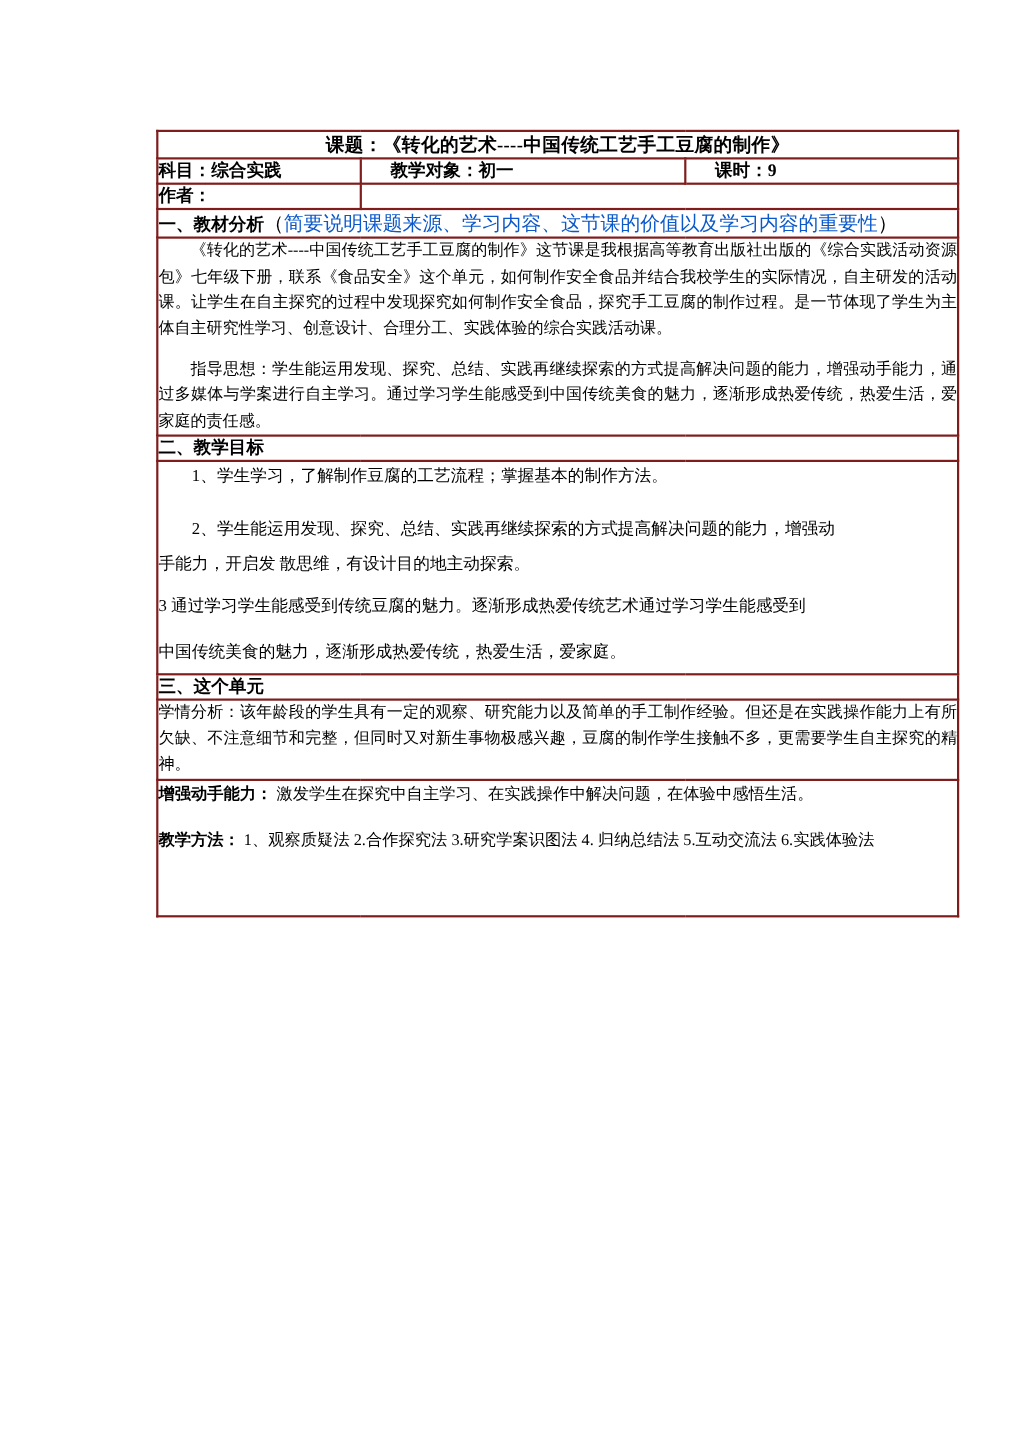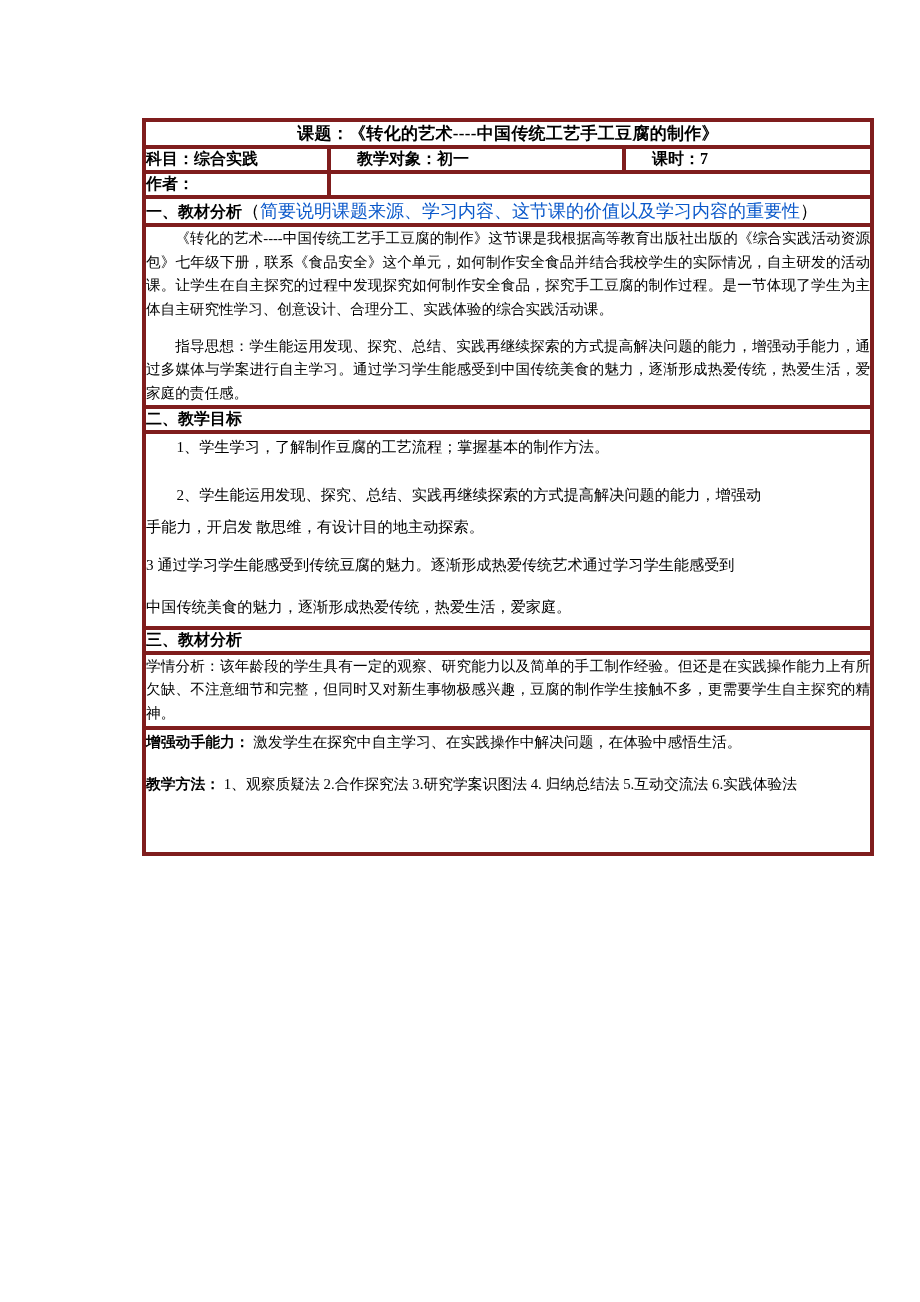--- a/index.html
+++ b/index.html
@@ -19,21 +19,21 @@
     height: 1302px;
     box-sizing: border-box;
     padding: 118px 55px 0 142px;
   }
   table.lesson-table {
     width: 728px;
     border-collapse: collapse;
     table-layout: fixed;
   }
   table.lesson-table td {
-    border: 4px solid #7f1d1d;
+    border: 2px solid #7f1d1d;
     vertical-align: middle;
     padding: 0;
   }
   
   .title-cell {
     text-align: center;
     font-weight: bold;
     font-size: 17px;
     padding: 14px 6px 14px 6px;
     letter-spacing: 0.3px;
@@ -128,21 +128,21 @@
       <col style="width:295px">
       <col style="width:248px">
     </colgroup>
     <tbody>
       <tr>
         <td colspan="3" class="title-cell">课题：《转化的艺术----中国传统工艺手工豆腐的制作》</td>
       </tr>
       <tr>
         <td class="meta-cell">科目：综合实践</td>
         <td class="meta-cell center-ish">教学对象：初一</td>
-        <td class="meta-cell center-ish">课时：7</td>
+        <td class="meta-cell center-ish">课时：9</td>
       </tr>
       <tr>
         <td class="author-cell">作者：</td>
         <td colspan="2" class="blank-cell">&nbsp;</td>
       </tr>
 
       <tr>
         <td colspan="3" class="section-head">
           <span>一、教材分析</span><span class="note"><span class="paren">（</span><span>简要说明课题来源、学习内容、这节课的价值以及学习内容的重要性</span><span class="paren">）</span></span>
         </td>
@@ -161,21 +161,21 @@
         <td colspan="3" class="goal-cell">
           <p class="g1">1、学生学习，了解制作豆腐的工艺流程；掌握基本的制作方法。</p>
           <p class="g2">2、学生能运用发现、探究、总结、实践再继续探索的方式提高解决问题的能力，增强动</p>
           <p class="g2b">手能力，开启发 散思维，有设计目的地主动探索。</p>
           <p class="g3">3 通过学习学生能感受到传统豆腐的魅力。逐渐形成热爱传统艺术通过学习学生能感受到</p>
           <p class="g3b">中国传统美食的魅力，逐渐形成热爱传统，热爱生活，爱家庭。</p>
         </td>
       </tr>
 
       <tr>
-        <td colspan="3" class="section-head">三、教材分析</td>
+        <td colspan="3" class="section-head">三、这个单元</td>
       </tr>
       <tr>
         <td colspan="3" class="situation-cell">学情分析：该年龄段的学生具有一定的观察、研究能力以及简单的手工制作经验。但还是在实践操作能力上有所欠缺、不注意细节和完整，但同时又对新生事物极感兴趣，豆腐的制作学生接触不多，更需要学生自主探究的精神。</td>
       </tr>
 
       <tr>
         <td colspan="3" class="prep-cell">
           <p>
             <b>增强动手能力：</b>
             <span>激发学生在探究中自主学习、在实践操作中解决问题，在体验中感悟生活。</span>

